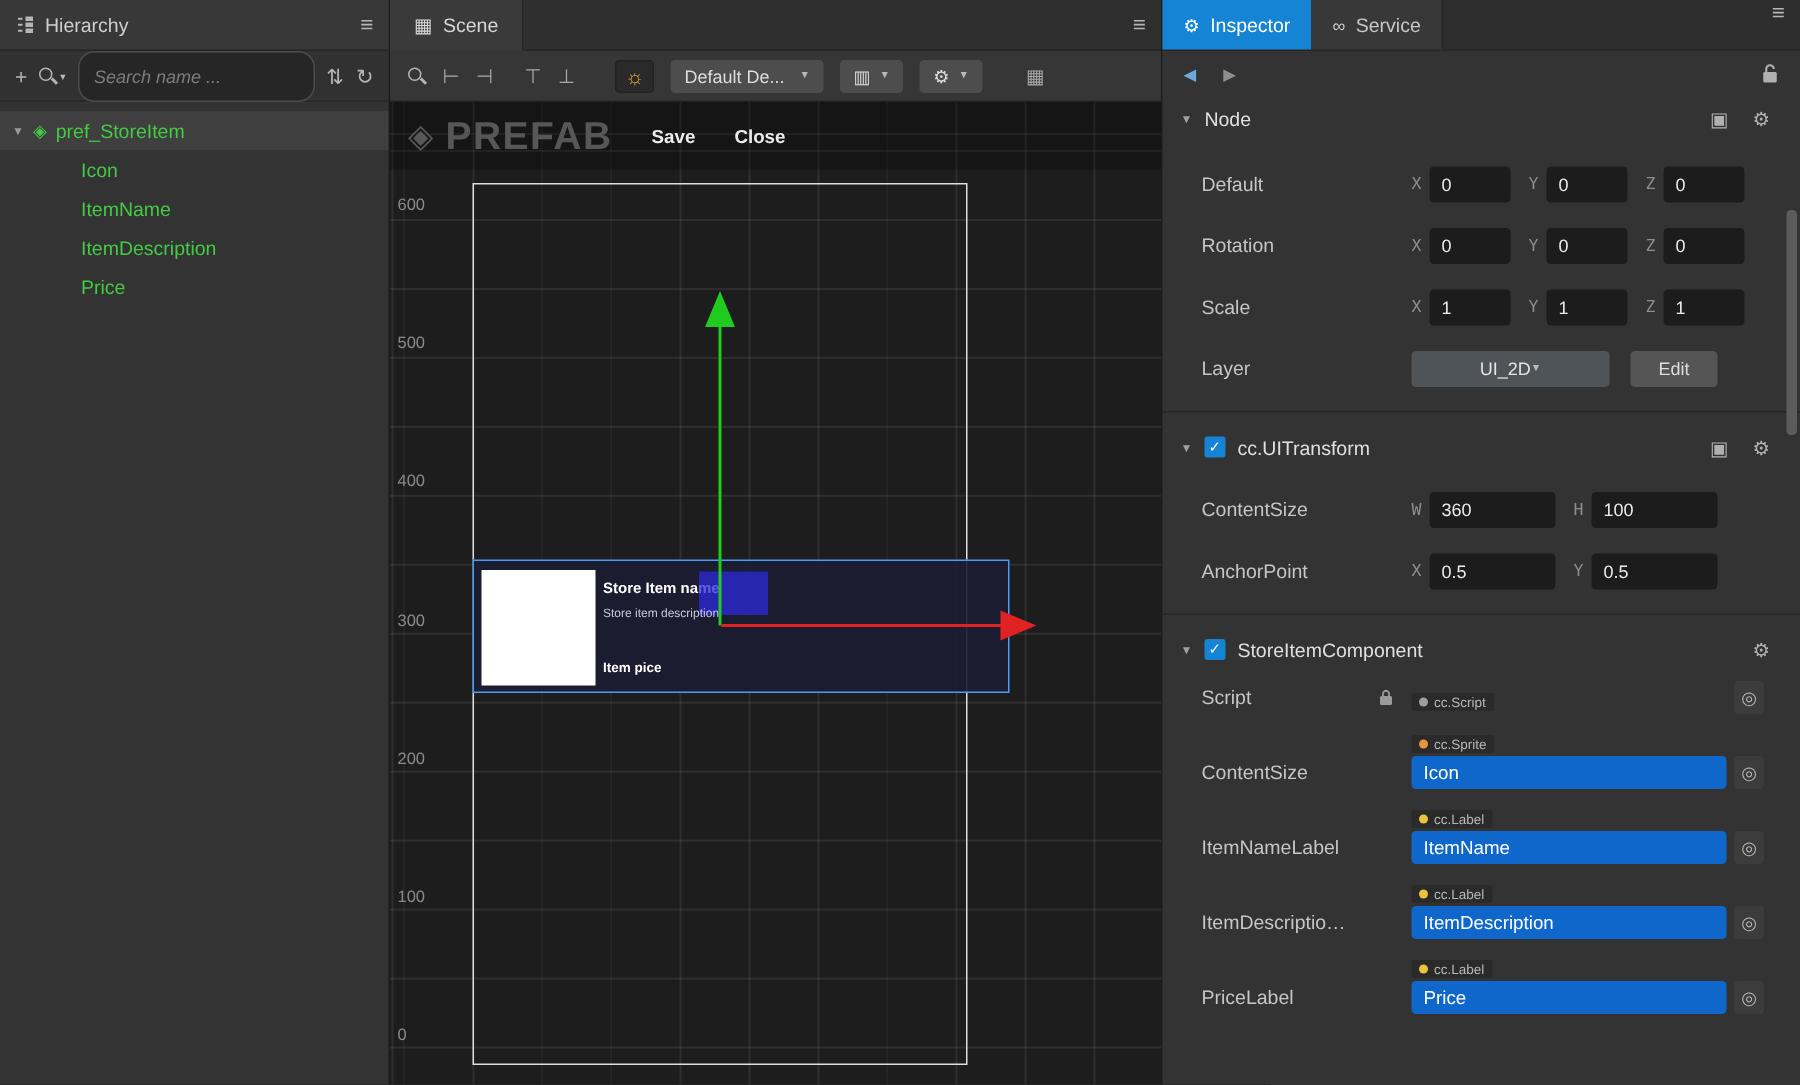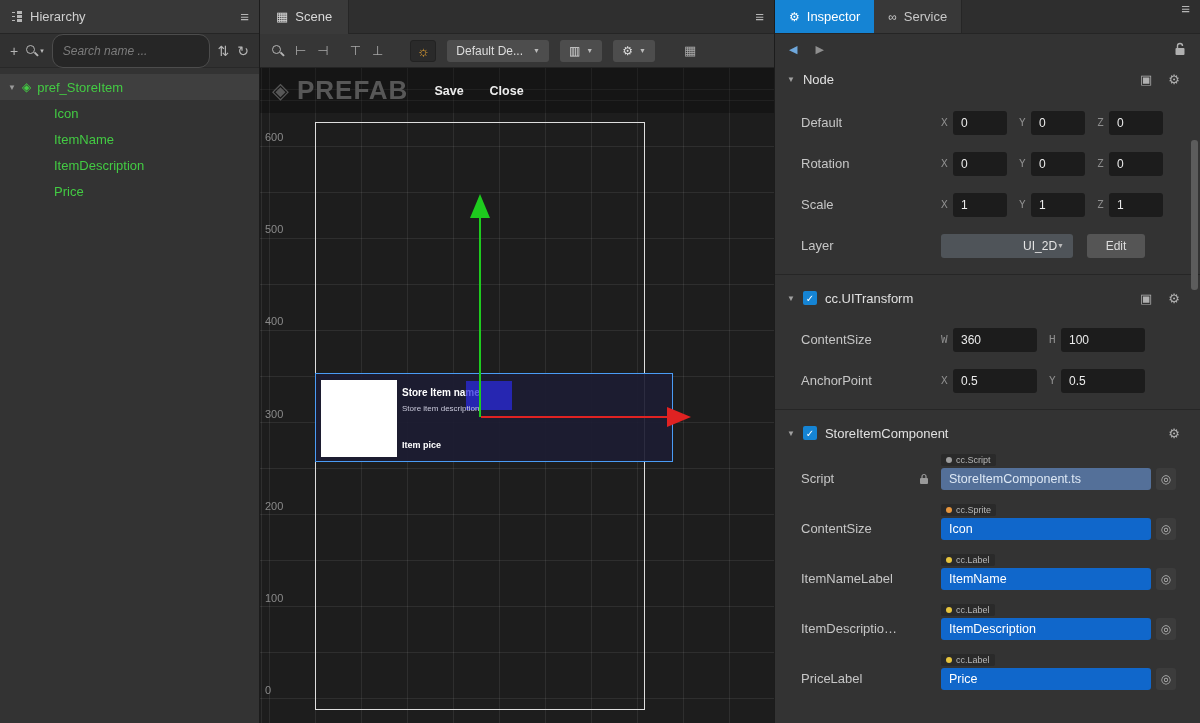--- a/index.html
+++ b/index.html
@@ -101,21 +101,21 @@
     font-size:10px;display:flex;align-items:center;justify-content:center;cursor:pointer;}
   .node-body{padding-top:8px;}
   .prop-row{min-height:41px;display:flex;align-items:center;padding-left:26px;}
   .prop-label{width:140px;color:#c6c6c6;}
   .axis{color:#8e8e8e;font-size:11px;margin-right:4px;width:8px;
     font-family:"DejaVu Sans Mono",monospace;}
   .num-input{width:54px;height:24px;background:#1c1c1c;border-radius:3px;color:#ececec;
     font-size:12px;display:flex;align-items:center;padding:0 8px;margin-right:12px;cursor:text;}
   .num-input.wide{width:84px;}
   .layer-select{width:132px;height:24px;background:#4f5459;border-radius:3px;display:flex;
-    align-items:center;justify-content:flex-end;padding:0 9px;color:#e4e4e4;
+    align-items:center;justify-content:center;padding:0 9px;color:#e4e4e4;
     font-size:12px;cursor:pointer;}
   .edit-btn{width:58px;height:24px;background:#555;border-radius:3px;display:flex;
     align-items:center;justify-content:center;color:#ddd;font-size:12px;margin-left:14px;cursor:pointer;}
   .divider{height:1px;background:#262626;margin:8px 0;}
   .ut-body{padding-top:6px;}
   .comp-body{padding-top:6px;}
   .comp-row{display:flex;align-items:flex-end;padding-left:26px;margin-bottom:14px;}
   .comp-label{width:140px;color:#c6c6c6;margin-bottom:4px;white-space:nowrap;overflow:hidden;}
   .comp-label.with-lock{display:flex;align-items:center;justify-content:space-between;padding-right:12px;}
   .field-col{width:210px;display:flex;flex-direction:column;align-items:flex-start;}
@@ -369,21 +369,20 @@
           <svg width="10" height="12" viewBox="0 0 10 12">
             <rect x="1" y="5" width="8" height="6" rx="1" fill="#9a9a9a"></rect>
             <path d="M3 5V3.5a2 2 0 0 1 4 0V5" stroke="#9a9a9a" fill="none" stroke-width="1.2"></path>
           </svg>
         </div>
         <div class="field-col">
           <span class="badge">
             <span class="dot script"></span>
             <span>cc.Script</span>
           </span>
-          <div class="field script">StoreItemComponent.ts</div>
         </div>
         <div class="picker">◎</div>
       </div>
 
       <div class="comp-row">
         <div class="comp-label">ContentSize</div>
         <div class="field-col">
           <span class="badge">
             <span class="dot sprite"></span>
             <span>cc.Sprite</span>

